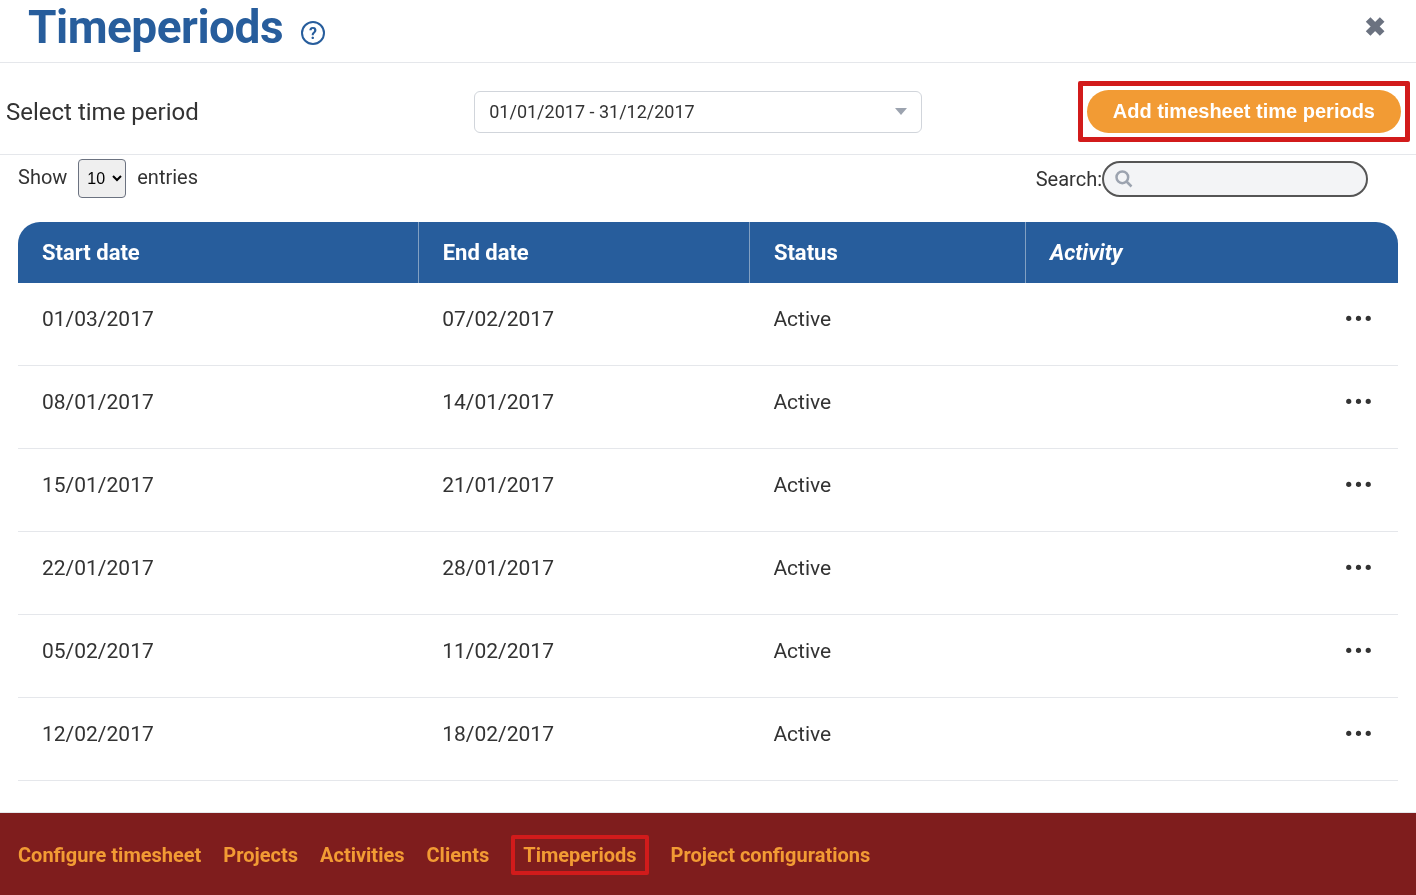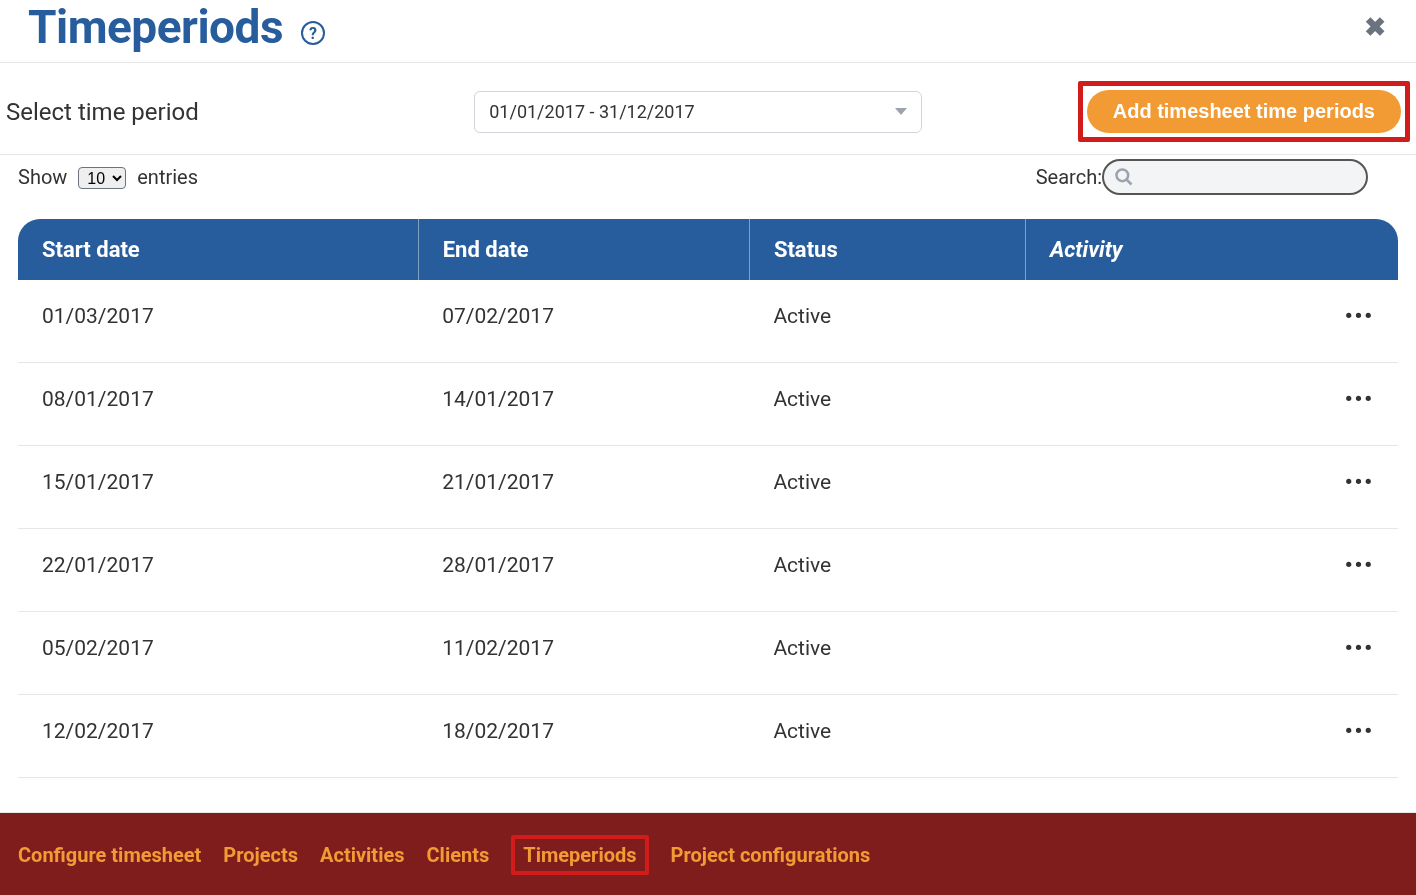--- a/index.html
+++ b/index.html
@@ -106,21 +106,21 @@
   }
   .table-controls {
     display: flex;
     align-items: center;
     justify-content: space-between;
     padding: 4px 48px 8px 18px;
     font-size: 20px;
     color: #333;
   }
   .entries-select {
-    height: 22px;
+    height: 39px;
     border: 1px solid #6b7280;
     border-radius: 4px;
     font-size: 16px;
     padding: 0 4px;
     margin: 0 6px;
   }
   .search-wrap {
     display: flex;
     align-items: center;
     gap: 0;

